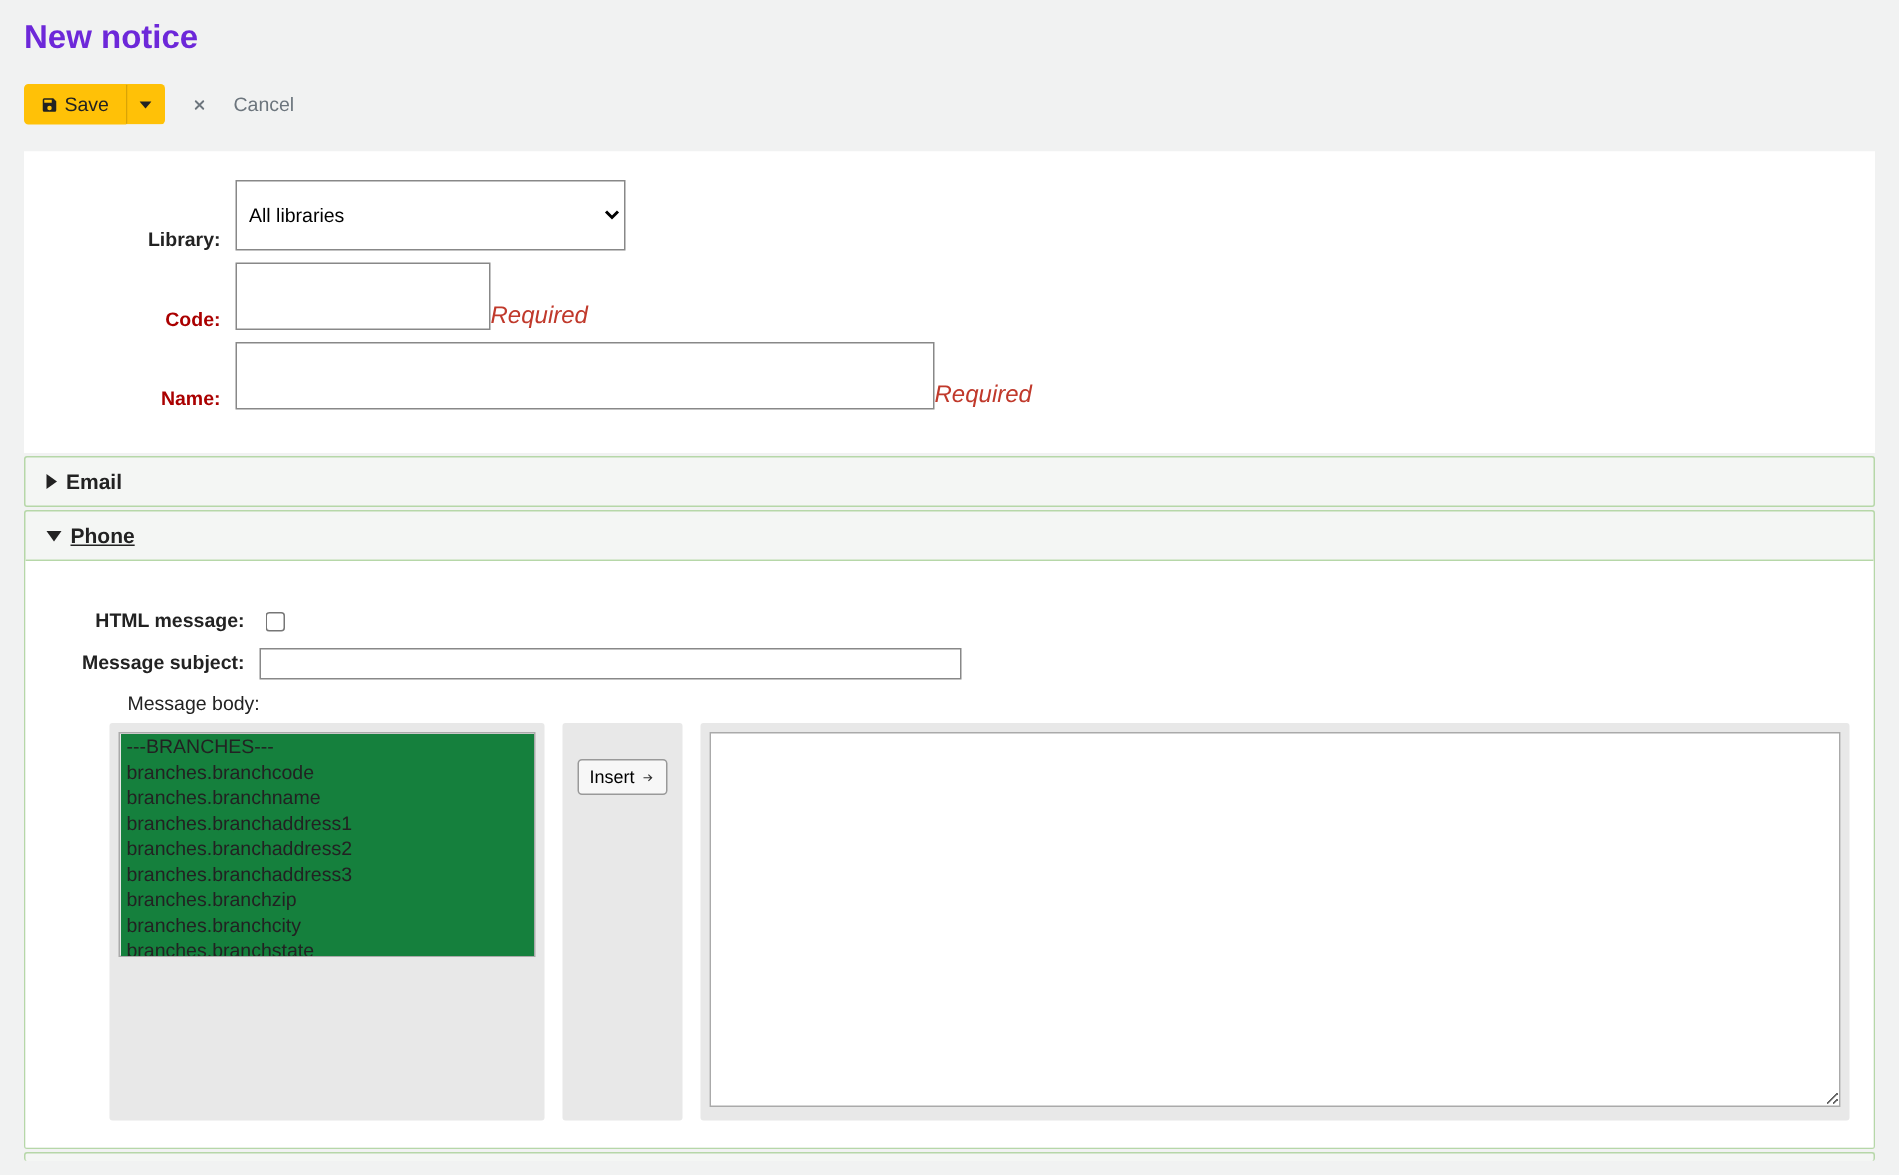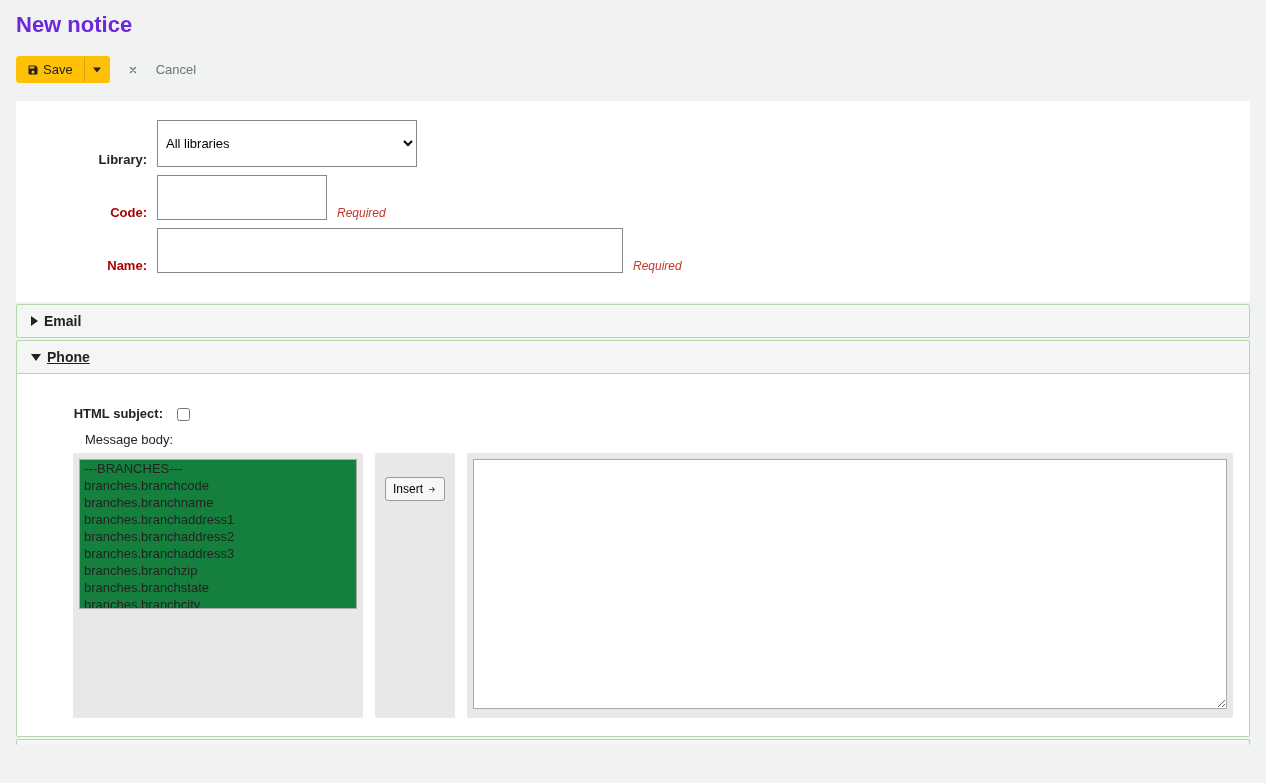--- a/index.html
+++ b/index.html
@@ -91,22 +91,21 @@
     border: 1px solid #888;
     background: #fff;
   }
   #library-select { width: 260px; }
   #module-select { width: 140px; }
   #code-input { width: 170px; }
   #name-input { width: 466px; }
   .help-req {
     color: #c0392b;
     font-style: italic;
-    font-size: 12px;
-    margin-left: 10px;
+    font-size: 16px;
   }
   .accordion {
     border: 1px solid #b6d7a8;
     background: #f4f6f4;
     margin-bottom: 2px;
     border-radius: 2px;
   }
   .accordion-header {
     padding: 8px 14px;
     display: flex;
@@ -288,39 +287,43 @@
   </div>
 
   <div class="accordion">
     <div class="accordion-header active">
       <span class="accordion-caret caret-down"></span>
       <span class="lbl">Phone</span>
     </div>
     <div class="accordion-body">
 
       <div class="sub-form-row">
-        <label>HTML subject:</label>
+        <label>HTML message:</label>
         <input type="checkbox" style="">
       </div>
 
+      <div class="sub-form-row">
+        <label>Message subject:</label>
+        <input type="text" value="" style="">
+      </div>
 
       <div class="body-label">Message body:</div>
 
       <div class="body-grid">
         <div class="col-fields">
           <div class="fields-list" id="fields-list">
               <div class="opt">---BRANCHES---</div>
               <div class="opt">branches.branchcode</div>
               <div class="opt">branches.branchname</div>
               <div class="opt">branches.branchaddress1</div>
               <div class="opt">branches.branchaddress2</div>
               <div class="opt">branches.branchaddress3</div>
               <div class="opt">branches.branchzip</div>
+              <div class="opt">branches.branchcity</div>
               <div class="opt">branches.branchstate</div>
-              <div class="opt">branches.branchcity</div>
             </div>
         </div>
         <div class="col-insert">
           <button class="btn-insert">
             <span>Insert</span>
             <span class="icon-arrow">
               <svg width="10" height="9" viewBox="0 0 24 24" fill="#333">
                   <path d="M4 11h12l-4-4 1.4-1.4L20 12l-6.6 6.4L12 17l4-4H4z"></path>
                 </svg>
             </span>

